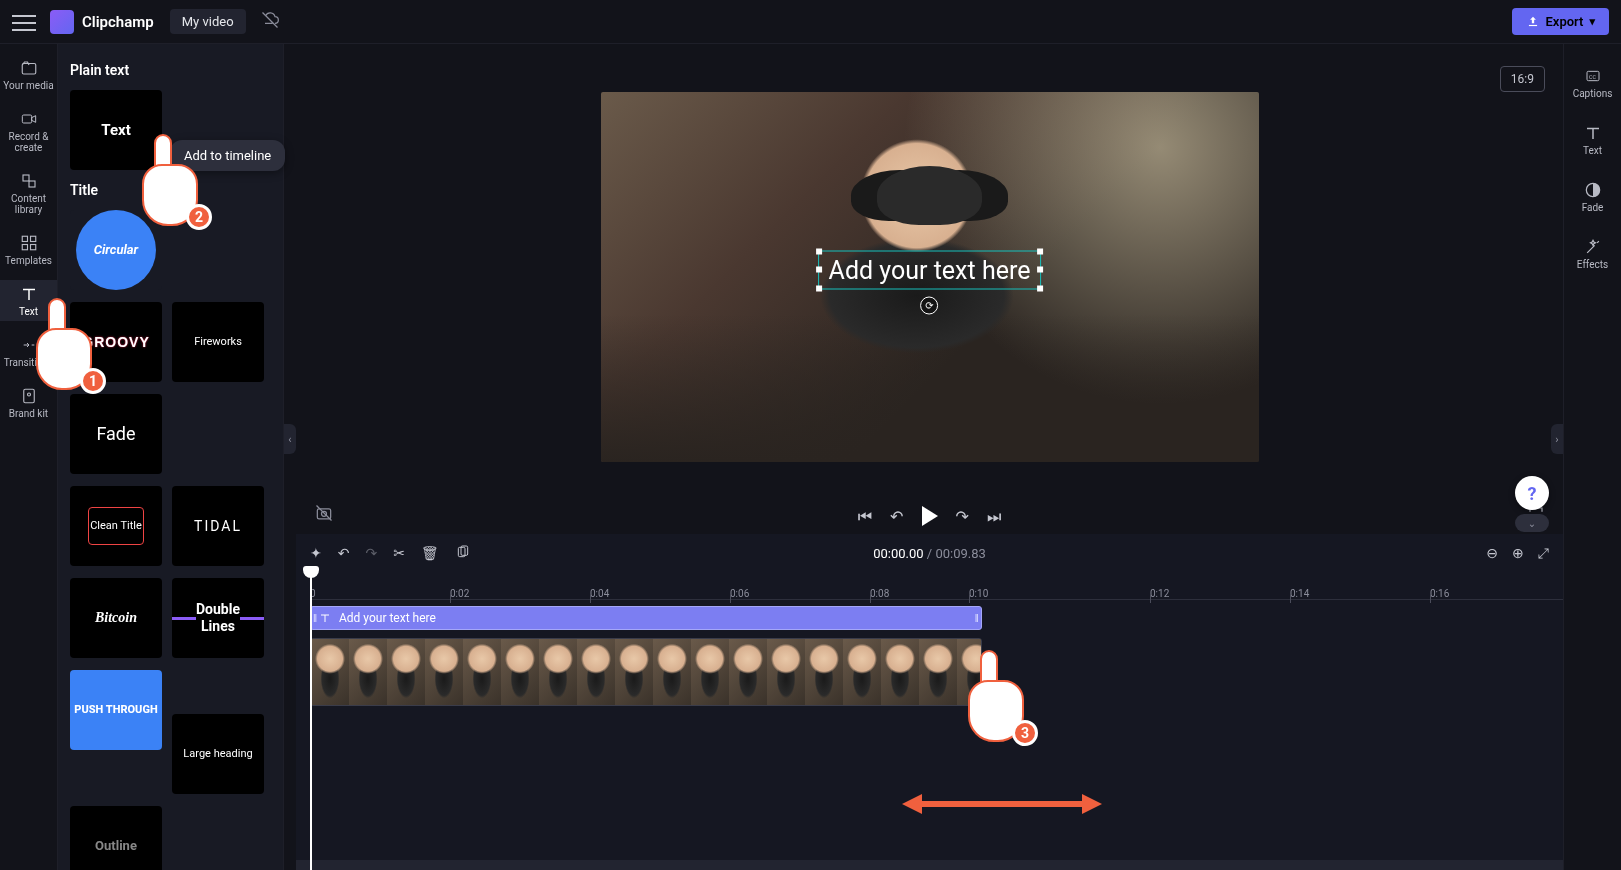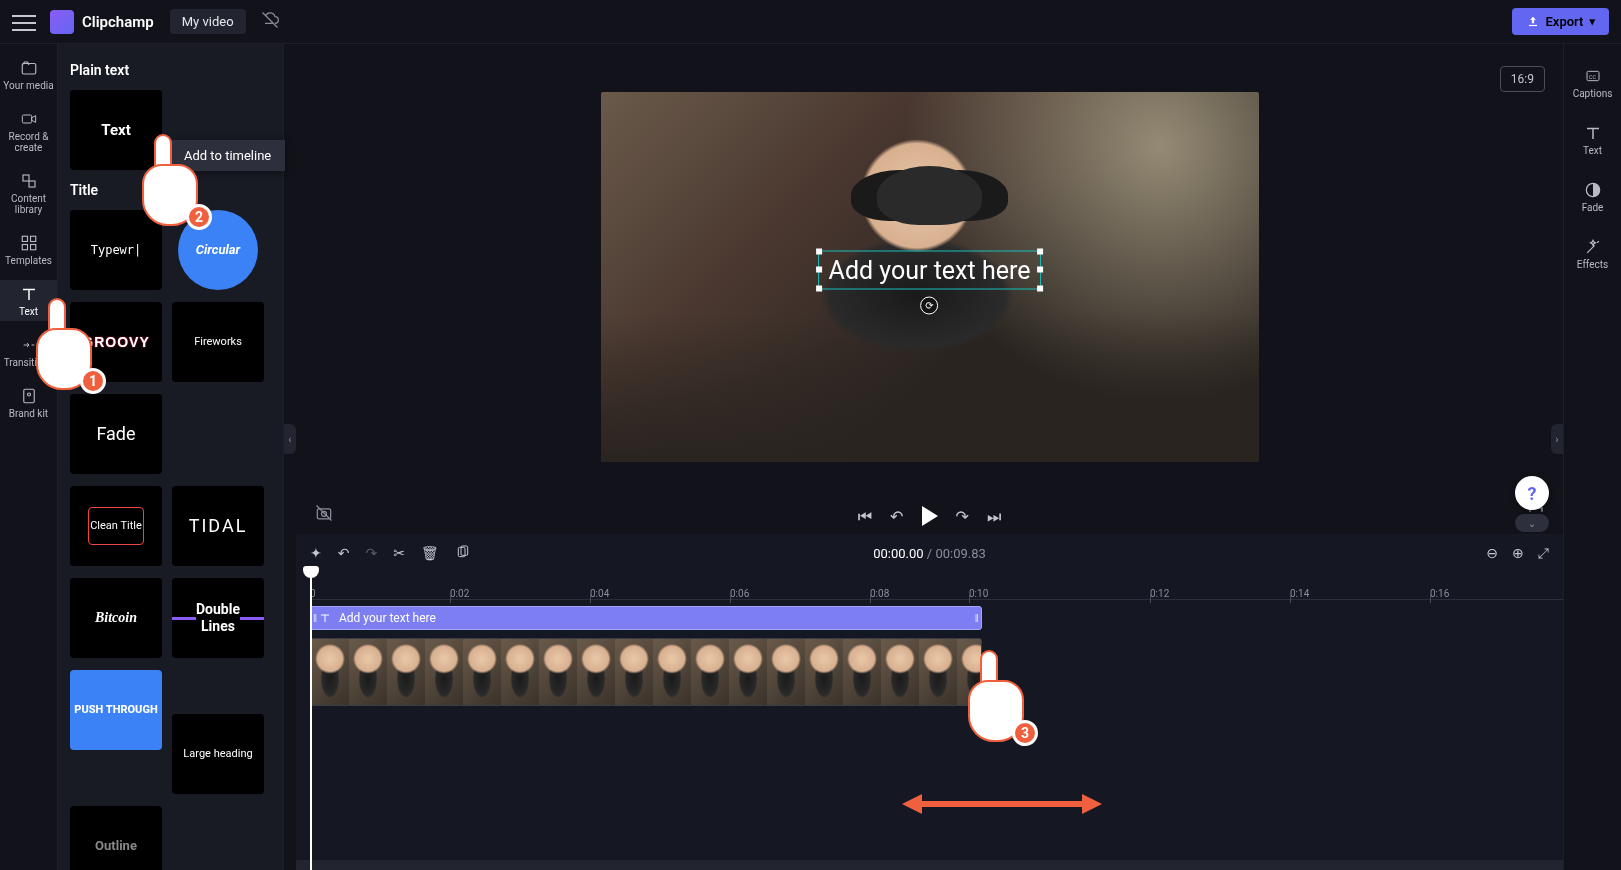--- a/index.html
+++ b/index.html
@@ -92,39 +92,39 @@
 }
 .tile.plain-text { font-size: 15px; }
 .tile.circular { background: #3b82f6; border-radius: 50%; font-style: italic; font-weight: 700; }
 .tile.circular-wrap { background: #181a24; }
 .tile.groovy { font-family: Impact, sans-serif; letter-spacing: 1px; font-size: 14px; }
 .tile.groovy span { color: #fff; text-shadow: 0 0 2px #e11d48; }
 .tile.smoke { color: #6b7280; font-style: italic; font-weight: 400; font-size: 18px; }
 .tile.fade { font-size: 18px; font-weight: 400; }
 .tile.clean { border: 1px solid #ef4444; width: 56px; height: 38px; font-size: 11px; font-weight: 400; color:#fff; }
 .tile.clean-wrap { background:#000;}
-.tile.tidal { font-size: 18px; letter-spacing: 2px; font-weight: 400; }
+.tile.tidal { font-size: 14px; letter-spacing: 2px; font-weight: 400; }
 .tile.bitcoin { font-family: cursive; font-size: 14px; font-style: italic; align-items: center; }
 .tile.double { flex-direction: row; font-size: 14px; }
 .tile.double .dline { height: 3px; width: 60px; background: #8b5cf6; margin: 4px 0; }
 .tile.push { background: #3b82f6; font-size: 11px; color: #fff; font-weight: 800; }
 .tile.large { font-size: 11px; font-weight: 400; margin-top: 44px; }
 .tile.typewriter { font-family: monospace; font-size: 12px; font-weight: 400; }
 .tile.fireworks { font-size: 11px; font-weight: 400; }
 .tile.outline-t { color:#888; font-size:13px;}
 
 
 .tooltip {
   position: absolute;
   left: 170px; top: 140px;
   z-index: 50;
   background: #2d2f3c;
   color: #fff;
   padding: 8px 14px;
-  border-radius: 0;
+  border-radius: 12px;
   font-size: 13px;
   box-shadow: 0 2px 8px rgba(0,0,0,.4);
 }
 
 
 .hand {
   position: absolute;
   z-index: 60;
   width: 68px;
   height: 80px;
@@ -432,23 +432,20 @@
 
 <div class="textpanel">
   <div class="section-title">Plain text</div>
   <div class="tile-row">
     <div class="tile plain-text">
         <span>Text</span>
       </div>
   </div>
   <div class="section-title">Title</div>
   <div class="tile-row">
-    <div class="tile typewriter">
-        <span>Typewr|</span>
-      </div>
     <div class="tile circular-wrap">
         <div class="tile circular" style="width:80px;height:80px;">
           <span>Circular</span>
         </div>
       </div>
   </div>
   <div class="tile-row">
     <div class="tile groovy">
         <span>GROOVY</span>
       </div>

